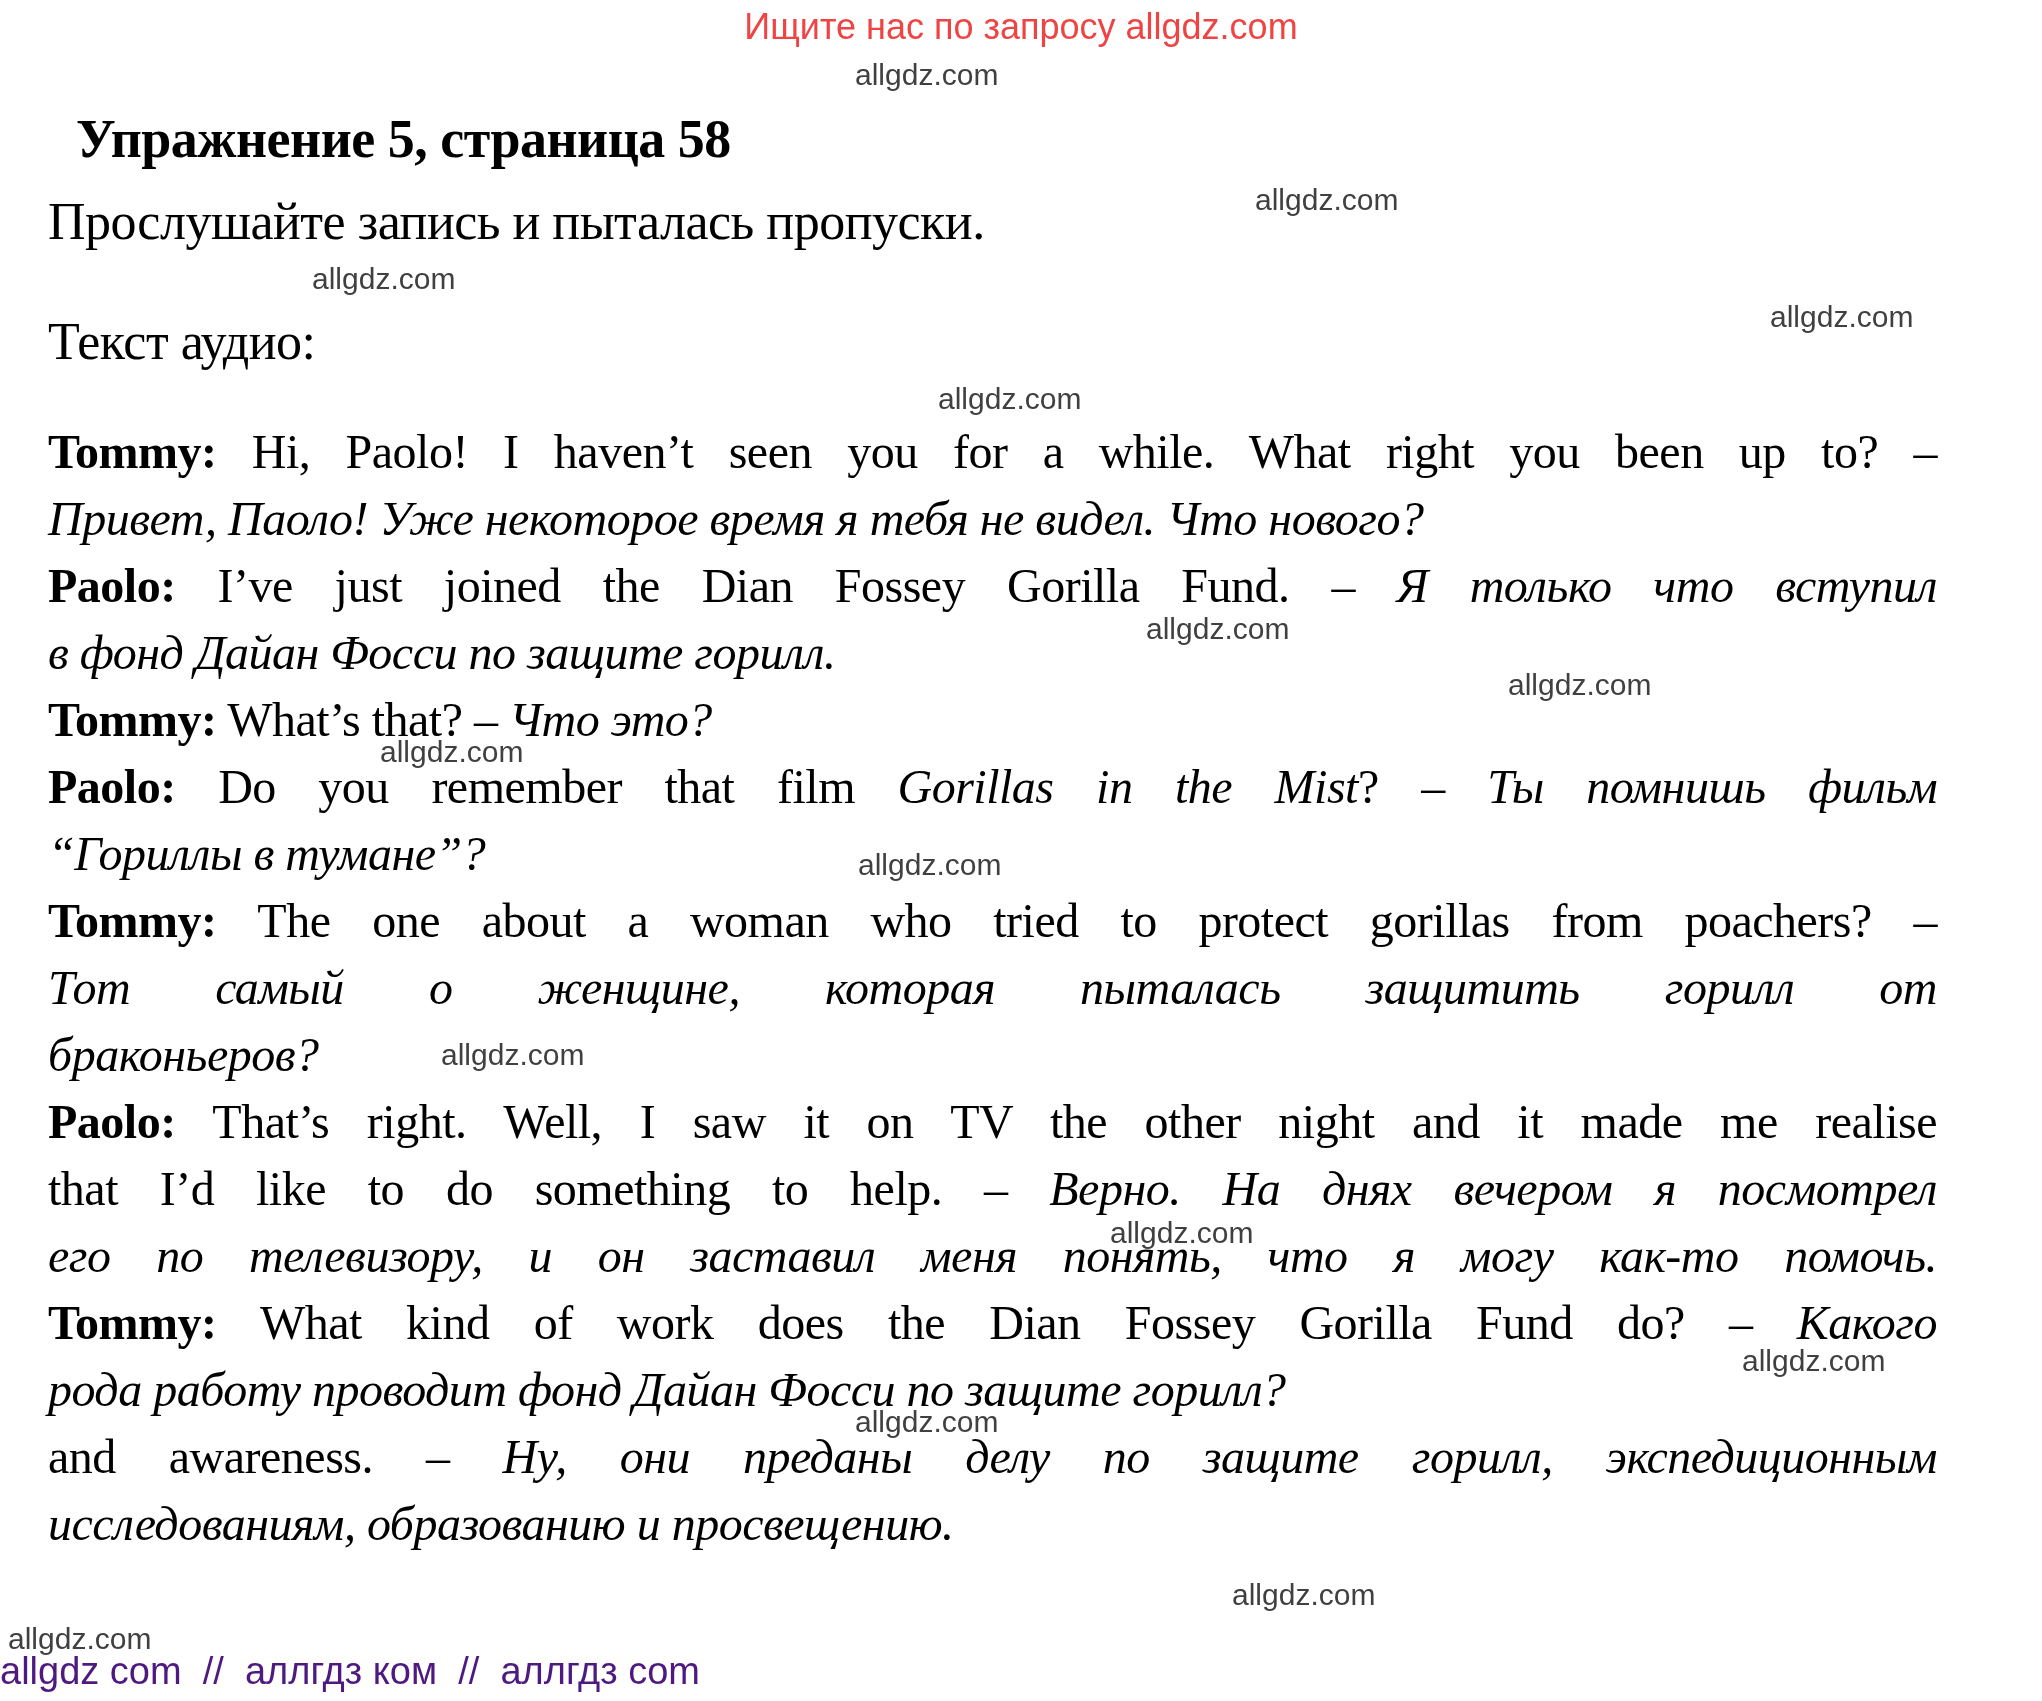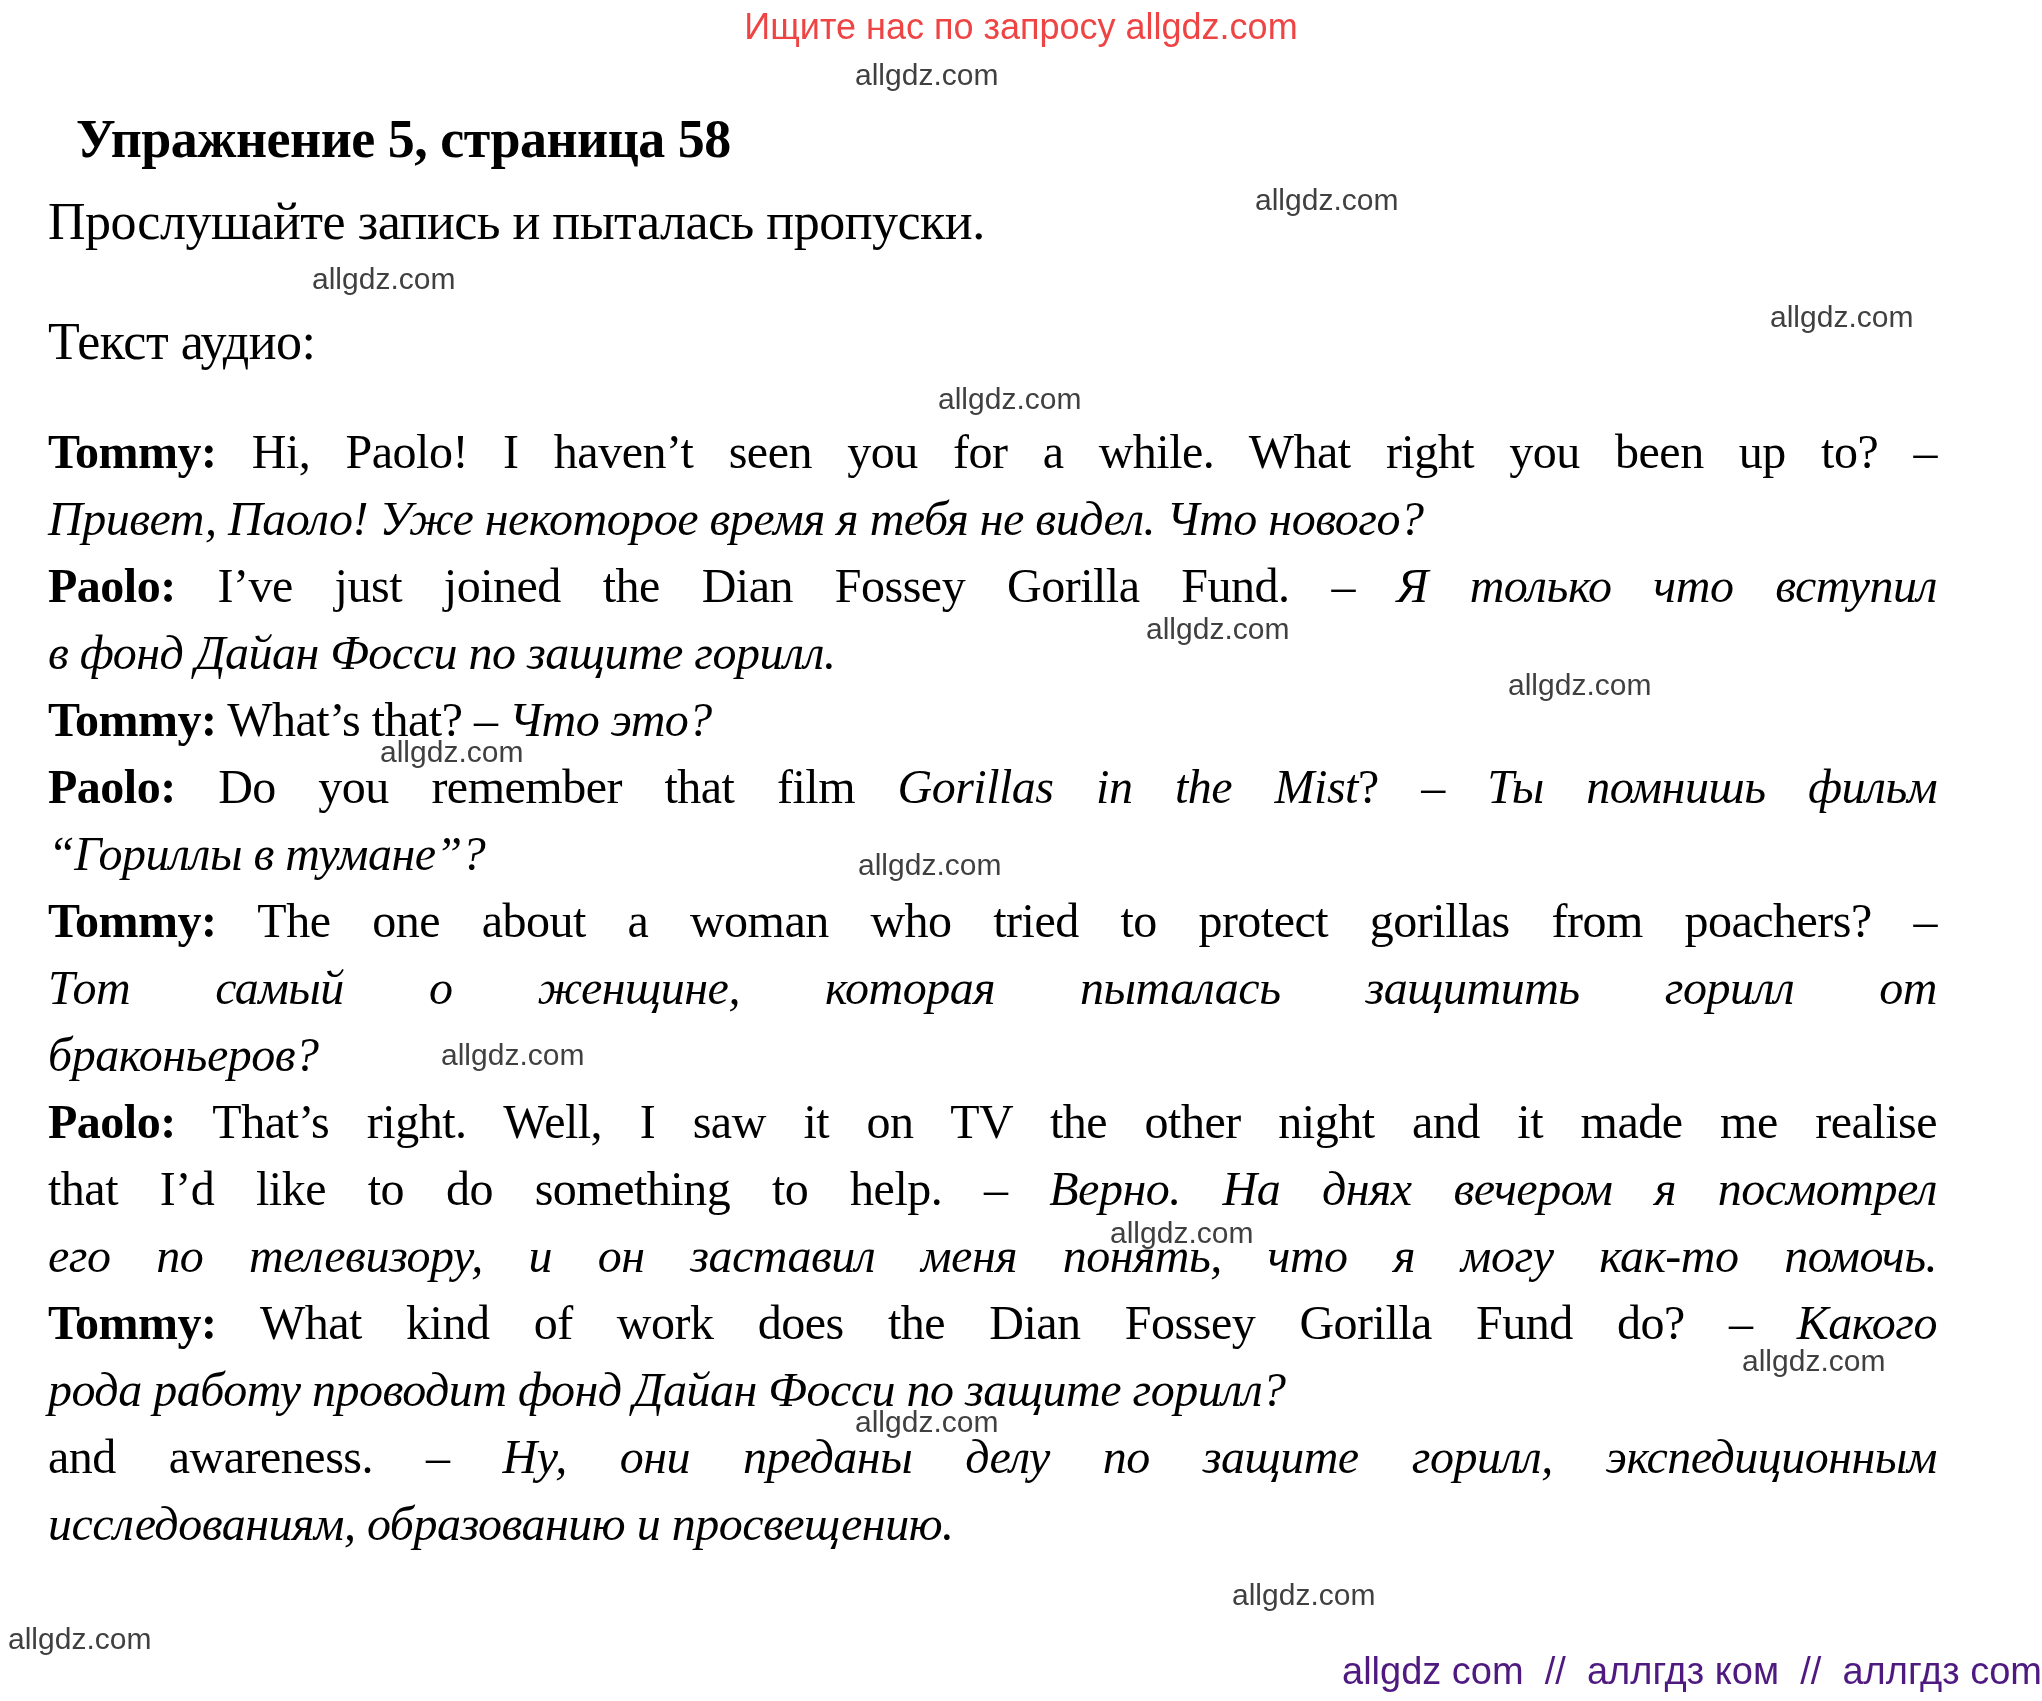--- a/index.html
+++ b/index.html
@@ -63,21 +63,21 @@
   .dline.just {
     white-space: normal;
     text-align: justify;
     text-align-last: justify;
   }
   .seg-bold { font-weight: bold; margin-top: 29px; }
   .seg-italic { font-style: italic; }
   .footer {
     position: absolute;
     top: 1650px; left: 0; width: 100%;
-    text-align: right;
+    text-align: left;
     font-family: "Liberation Sans", "DejaVu Sans", sans-serif;
     font-size: 38px;
     color: #4f1a80;
     white-space: pre;
   }
 </style>
 </head>
 <body>
 
 <div id="page">

